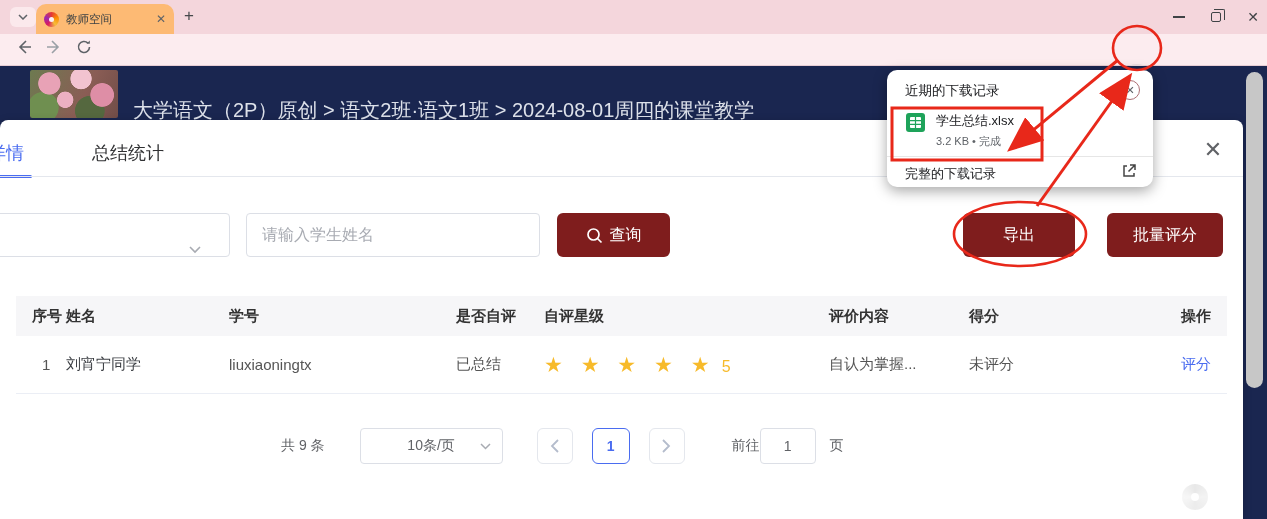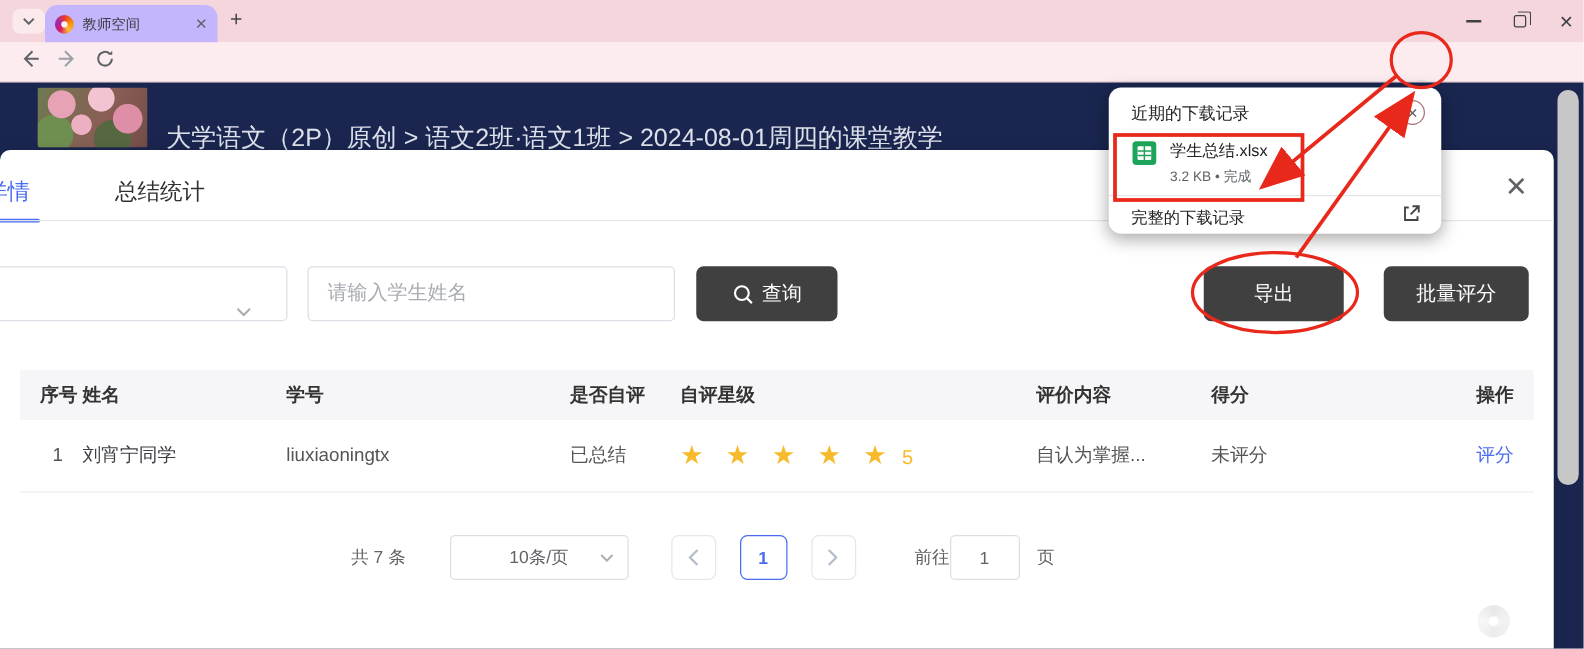--- a/index.html
+++ b/index.html
@@ -2,21 +2,21 @@
 <html><head>
 <meta charset="utf-8">
 <style>
   * { margin:0; padding:0; box-sizing:border-box; }
   html,body { width:1267px; height:519px; }
   body { font-family:"Liberation Sans","DejaVu Sans",sans-serif; overflow:hidden; position:relative; background:#fff; }
 
   
   .tabstrip { position:absolute; left:0; top:0; width:1267px; height:34px; background:#f4d6dc; }
   .tab-search { position:absolute; left:10px; top:7px; width:26px; height:20px; border-radius:6px; background:#fbe9ec; color:#5f6368; font-size:11px; display:flex; align-items:center; justify-content:center; }
-  .tab { position:absolute; left:36px; top:4px; width:138px; height:30px; background:#c4b5fd; border-radius:10px 10px 0 0; display:flex; align-items:center; padding:0 8px; gap:7px; }
+  .tab { position:absolute; left:36px; top:4px; width:138px; height:30px; background:#fdba74; border-radius:10px 10px 0 0; display:flex; align-items:center; padding:0 8px; gap:7px; }
   .favicon { width:15px; height:15px; border-radius:50%; background:conic-gradient(#e53935,#fb8c00,#f6bd3a,#d81b60,#9c27b0,#e53935); position:relative; flex:0 0 15px; }
   .favicon::after { content:""; position:absolute; left:5px; top:5px; width:5px; height:5px; border-radius:50%; background:#fdeff2; }
   .tab-title { font-size:11.5px; color:#3c4043; flex:1; white-space:nowrap; overflow:hidden; }
   .tab-close { font-size:12px; color:#5f6368; }
   .newtab { position:absolute; left:184px; top:6px; font-size:17px; color:#45484b; }
   .win-controls { position:absolute; right:8px; top:0; height:34px; display:flex; align-items:center; gap:26px; color:#3f4346; }
   .win-min { width:12px; height:1.4px; background:#3f4346; }
   .win-restore { width:10px; height:10px; border:1.3px solid #3f4346; border-radius:2px; position:relative; }
   .win-restore::before { content:""; position:absolute; left:2px; top:-4px; width:10px; height:10px; border-top:1.3px solid #3f4346; border-right:1.3px solid #3f4346; border-radius:0 2px 0 0; }
   .win-close { font-size:14px; line-height:1; }
@@ -50,21 +50,21 @@
   .m-tab { position:absolute; top:21px; font-size:18px; }
   .m-tab1 { left:-12px; color:#4a6cf0; }
   .m-tab1::after { content:""; position:absolute; left:-2px; top:34px; width:46px; height:3px; background:#4a6cf0; border-radius:2px; }
   .m-tab2 { left:92px; color:#303133; }
   .modal-close { position:absolute; left:1201px; top:18px; width:24px; height:24px; font-size:22px; color:#606266; font-weight:300; line-height:24px; text-align:center; }
 
   .f-select { position:absolute; left:-40px; top:93px; width:270px; height:44px; border:1px solid #dcdfe6; border-radius:4px; background:#fff; }
   .f-select .chev { position:absolute; right:14px; top:15px; }
   .f-input { position:absolute; left:246px; top:93px; width:294px; height:44px; border:1px solid #dcdfe6; border-radius:4px; padding:0 15px; font-size:16px; color:#333; font-family:inherit; outline:none; }
   .f-input::placeholder { color:#a8abb2; }
-  .btn { position:absolute; top:93px; height:44px; background:#404040; color:#fff; border:none; border-radius:6px; font-size:16px; font-family:Liberation Sans, sans-serif; display:flex; align-items:center; justify-content:center; gap:7px; }
+  .btn { position:absolute; top:93px; height:44px; background:#7f1d1d; color:#fff; border:none; border-radius:6px; font-size:16px; font-family:Liberation Sans, sans-serif; display:flex; align-items:center; justify-content:center; gap:7px; }
   .btn-query { left:557px; width:113px; }
   .btn-export { left:963px; width:112px; }
   .btn-batch { left:1107px; width:116px; }
 
   .tbl { position:absolute; left:16px; top:176px; width:1211px; }
   .thead, .trow { display:grid; grid-template-columns:50px 163px 227px 88px 285px 140px 163px 1fr; align-items:center; }
   .thead { height:40px; background:#f6f6f8; font-weight:700; font-size:15px; color:#333; }
   .thead > div:first-child { padding-left:16px; }
   .thead > div:last-child, .trow > div:last-child { text-align:right; padding-right:16px; }
   .trow { height:58px; font-size:15px; color:#555; border-bottom:1px solid #ebeef5; background:#fff; }
@@ -230,21 +230,21 @@
         <span class="stars">★ ★ ★ ★ ★</span>
         <span class="stars-val">5</span>
       </div>
       <div>自认为掌握...</div>
       <div>未评分</div>
       <div class="link">评分</div>
     </div>
   </div>
 
   <div class="pagination">
-    <span class="pg-total">共 7 条</span>
+    <span class="pg-total">共 9 条</span>
     <div class="pg-size">
       <span>10条/页</span>
       <svg class="chev" style="position:absolute; right:11px; top:14px;" width="11" height="7" viewBox="0 0 11 7">
           <path d="M1 1l4.5 4.5L10 1" stroke="#a8abb2" stroke-width="1.5" fill="none"></path>
         </svg>
     </div>
     <div class="pg-btn pg-prev">
       <svg width="9" height="14" viewBox="0 0 9 14">
           <path d="M8 1L2 7l6 6" stroke="#b4bccc" stroke-width="1.8" fill="none"></path>
         </svg>

